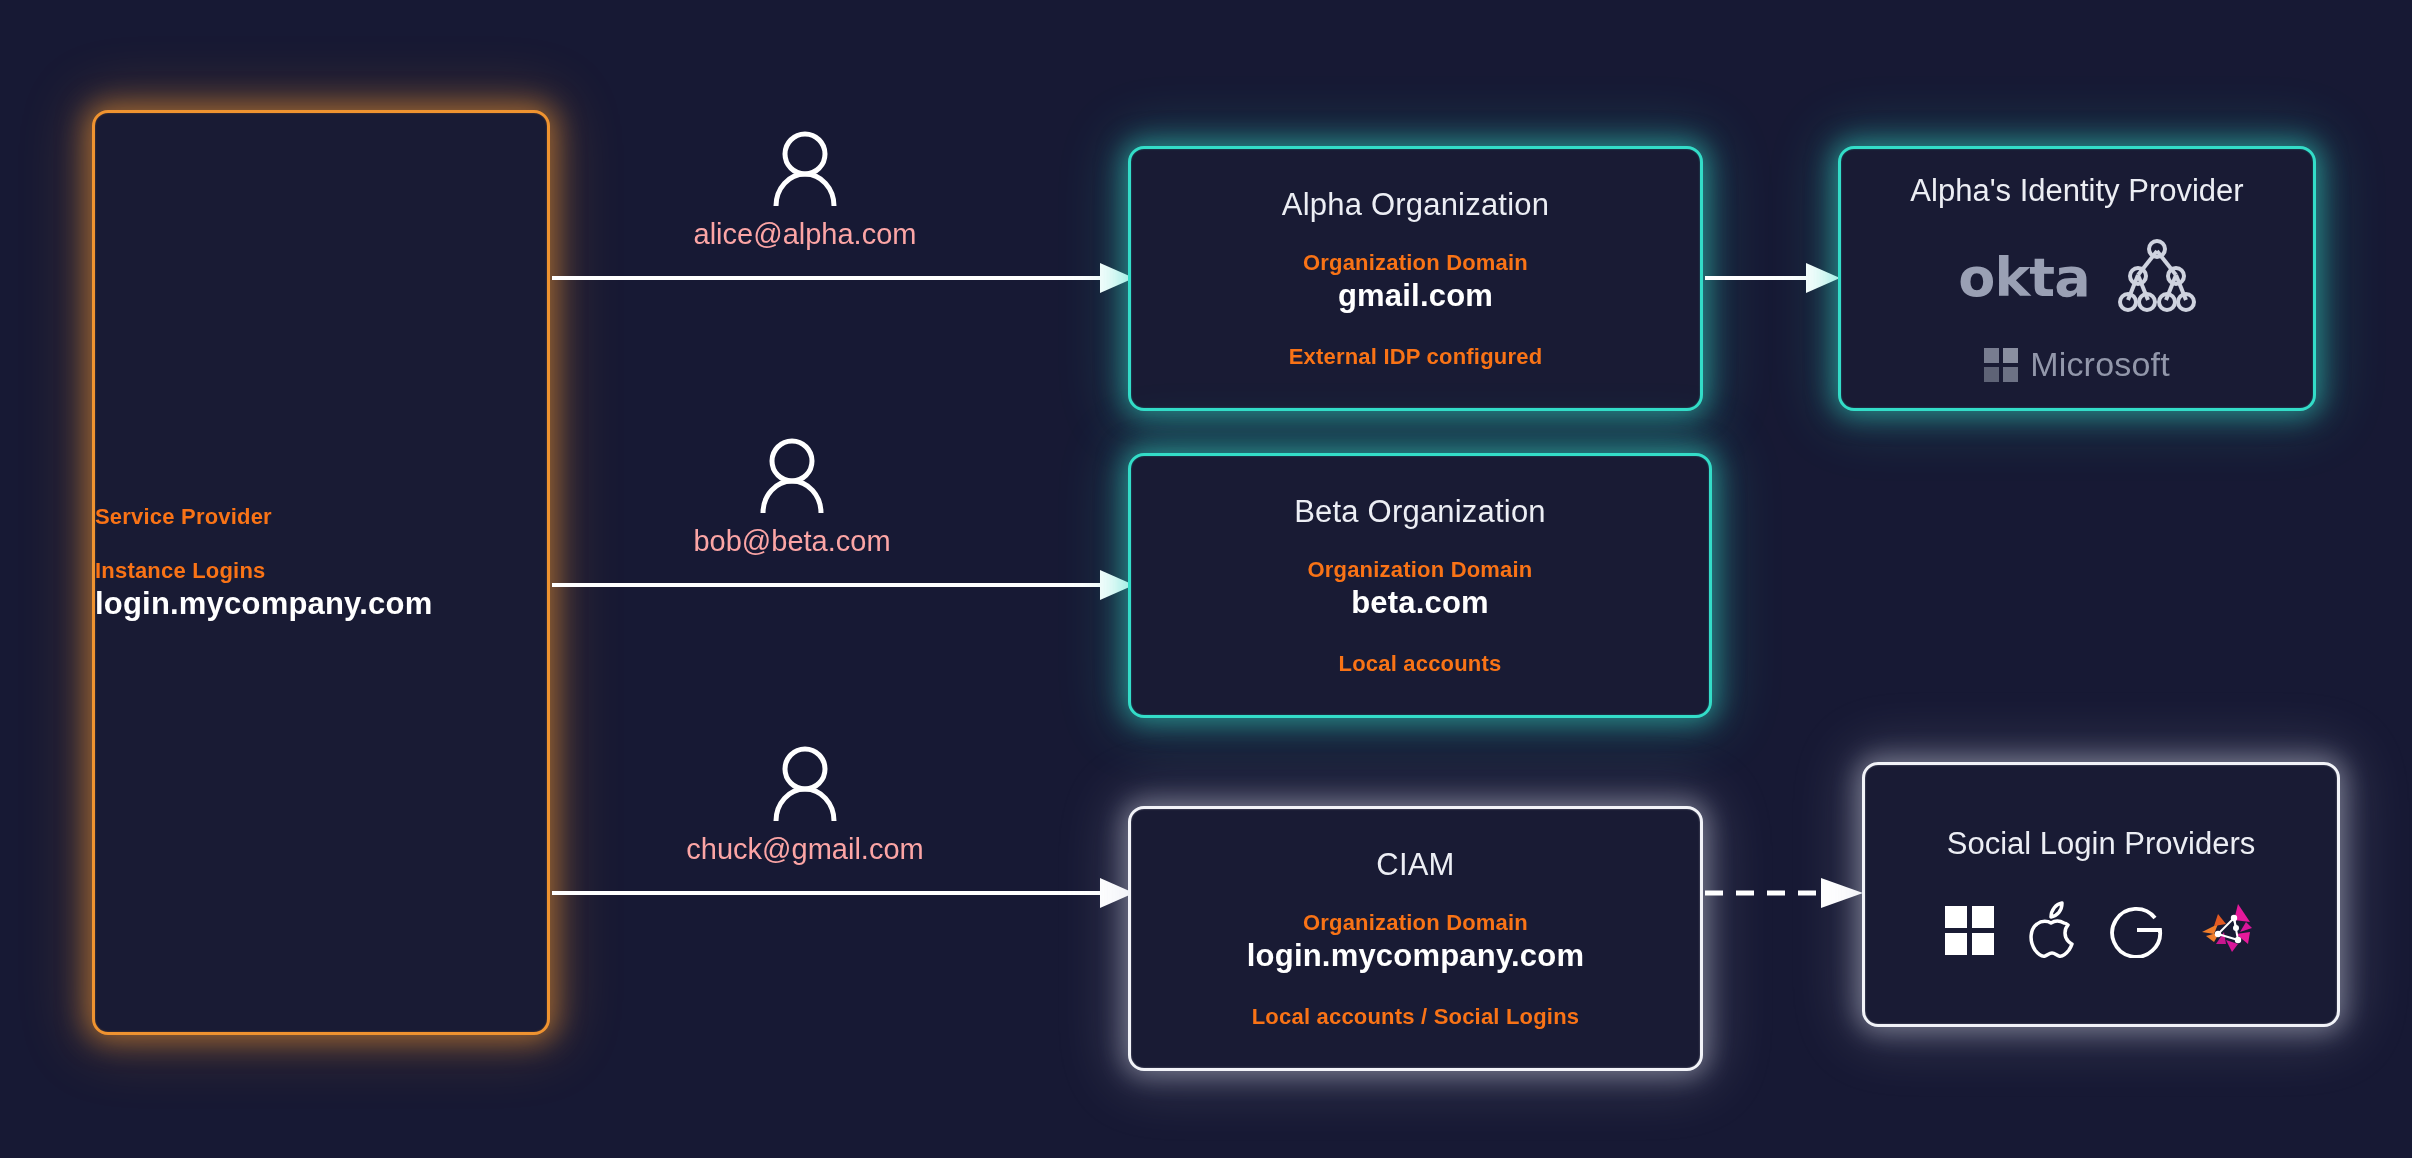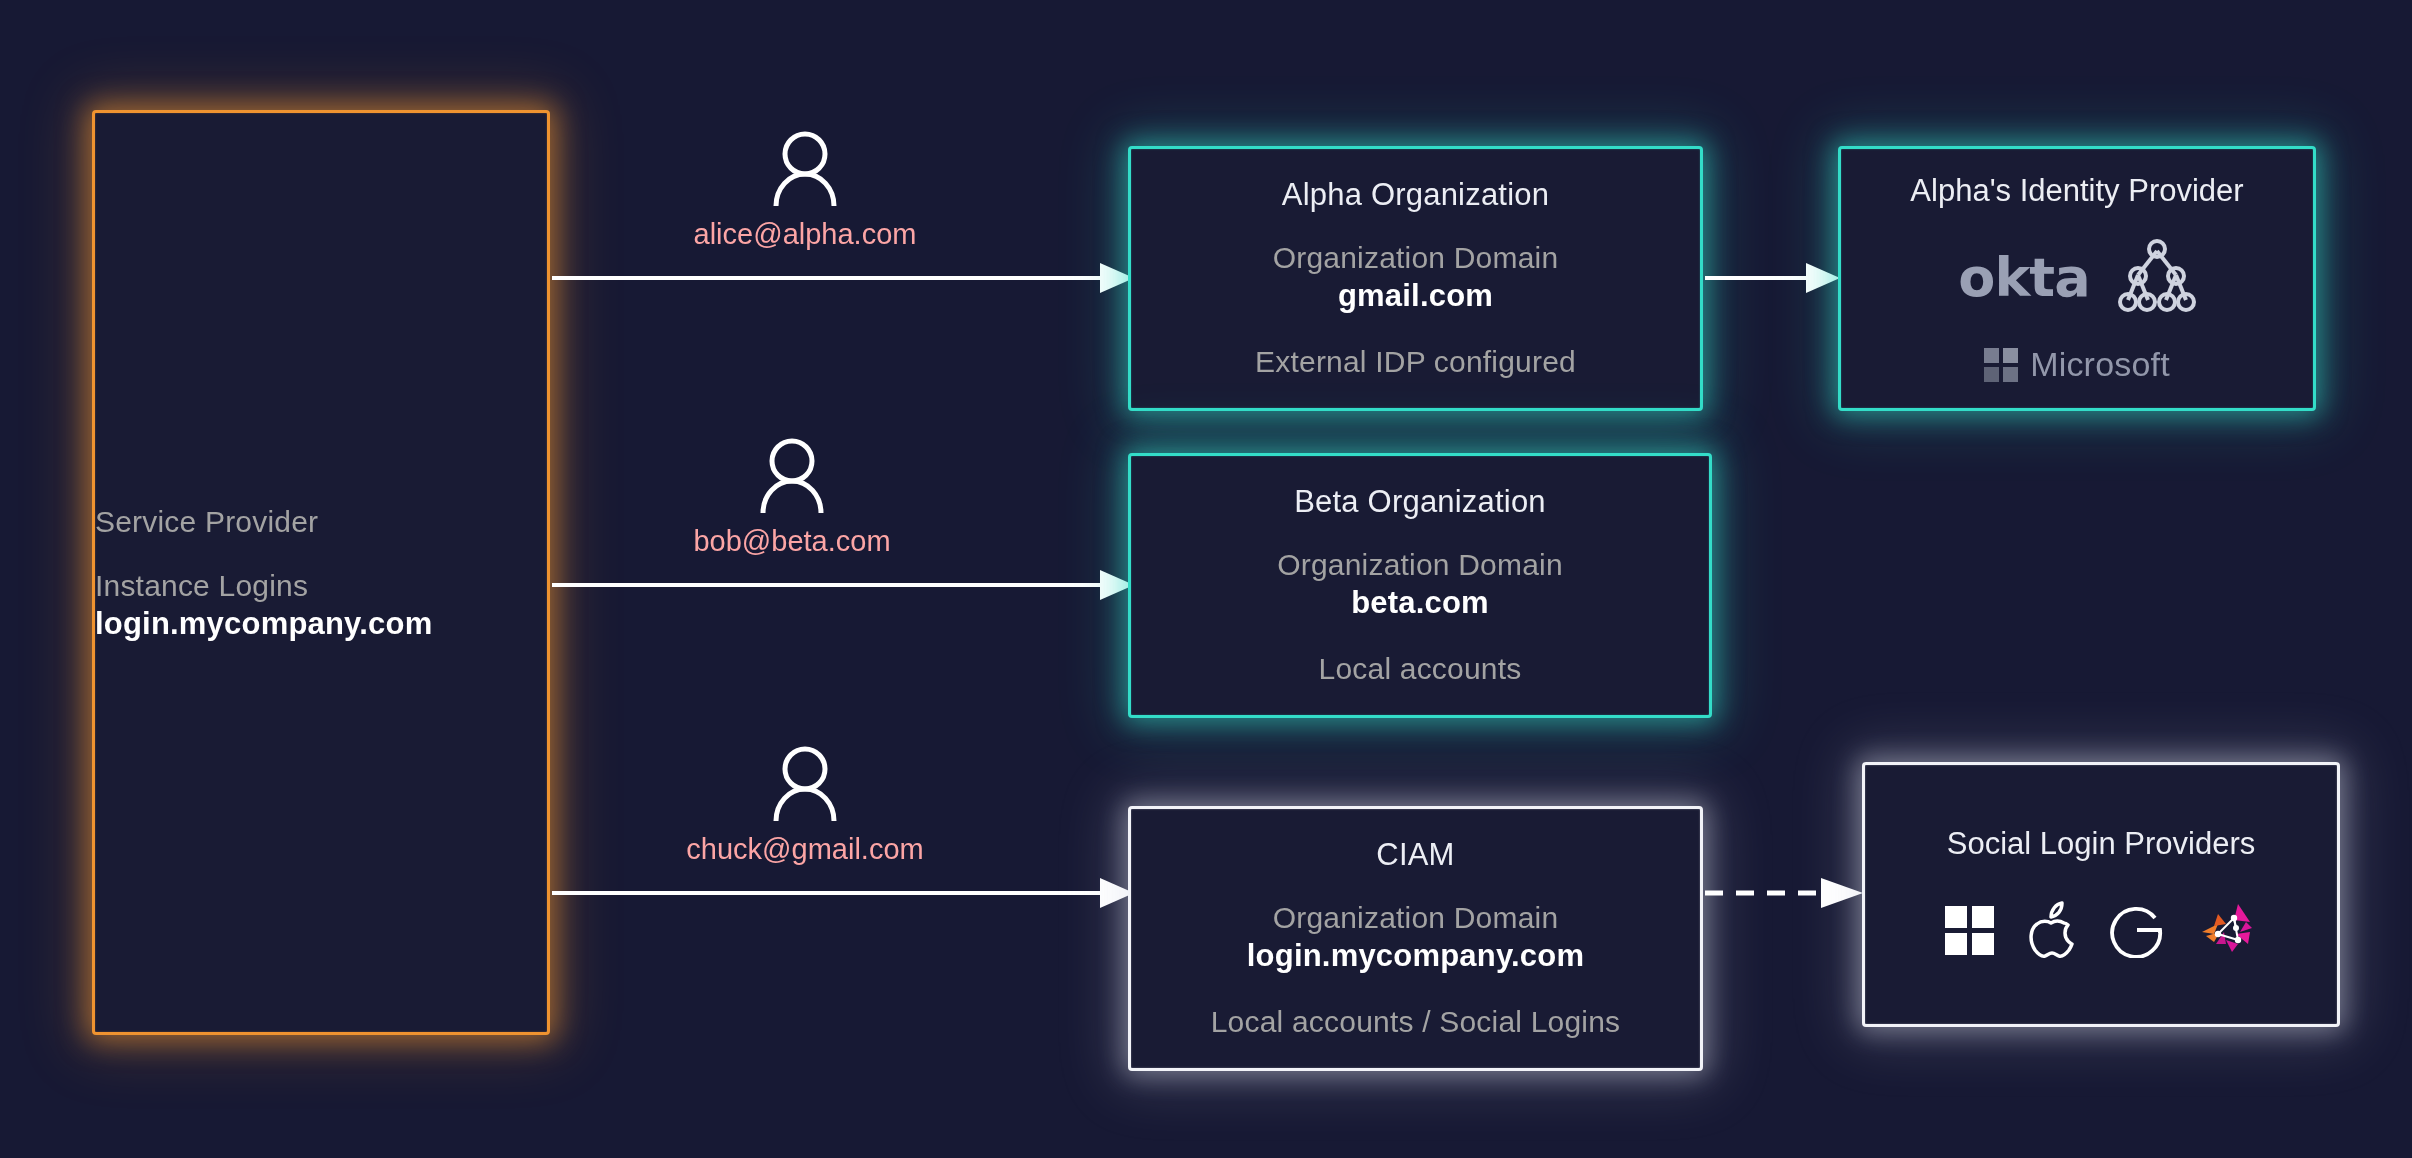--- a/index.html
+++ b/index.html
@@ -19,21 +19,21 @@
   #stage {
     position: absolute;
     inset: 0;
     width: 2412px;
     height: 1158px;
   }
 
   
   .box {
     position: absolute;
-    border-radius: 4px;
+    border-radius: 16px;
     background: #191b34;
     box-sizing: border-box;
     display: flex;
     flex-direction: column;
     align-items: center;
     justify-content: center;
     text-align: center;
   }
   .box.orange {
     border: 3px solid #ef9330;
@@ -48,23 +48,23 @@
                 inset 0 0 2px rgba(51,221,200,0.4);
   }
   .box.white {
     border: 3px solid #f2f3f8;
     box-shadow: 0 0 26px 5px rgba(225,228,240,0.40),
                 0 0 58px 14px rgba(210,215,235,0.18),
                 inset 0 0 2px rgba(240,242,250,0.4);
   }
 
   .line-reg {
-    font-size: 30px;
-    font-weight: 400;
-    color: #a3a3a3;
+    font-size: 22px;
+    font-weight: 700;
+    color: #f97316;
     letter-spacing: 0.2px;
     line-height: 1.25;
   }
   .line-bold {
     font-size: 31px;
     font-weight: 700;
     color: #ffffff;
     letter-spacing: 0.2px;
     line-height: 1.3;
   }

